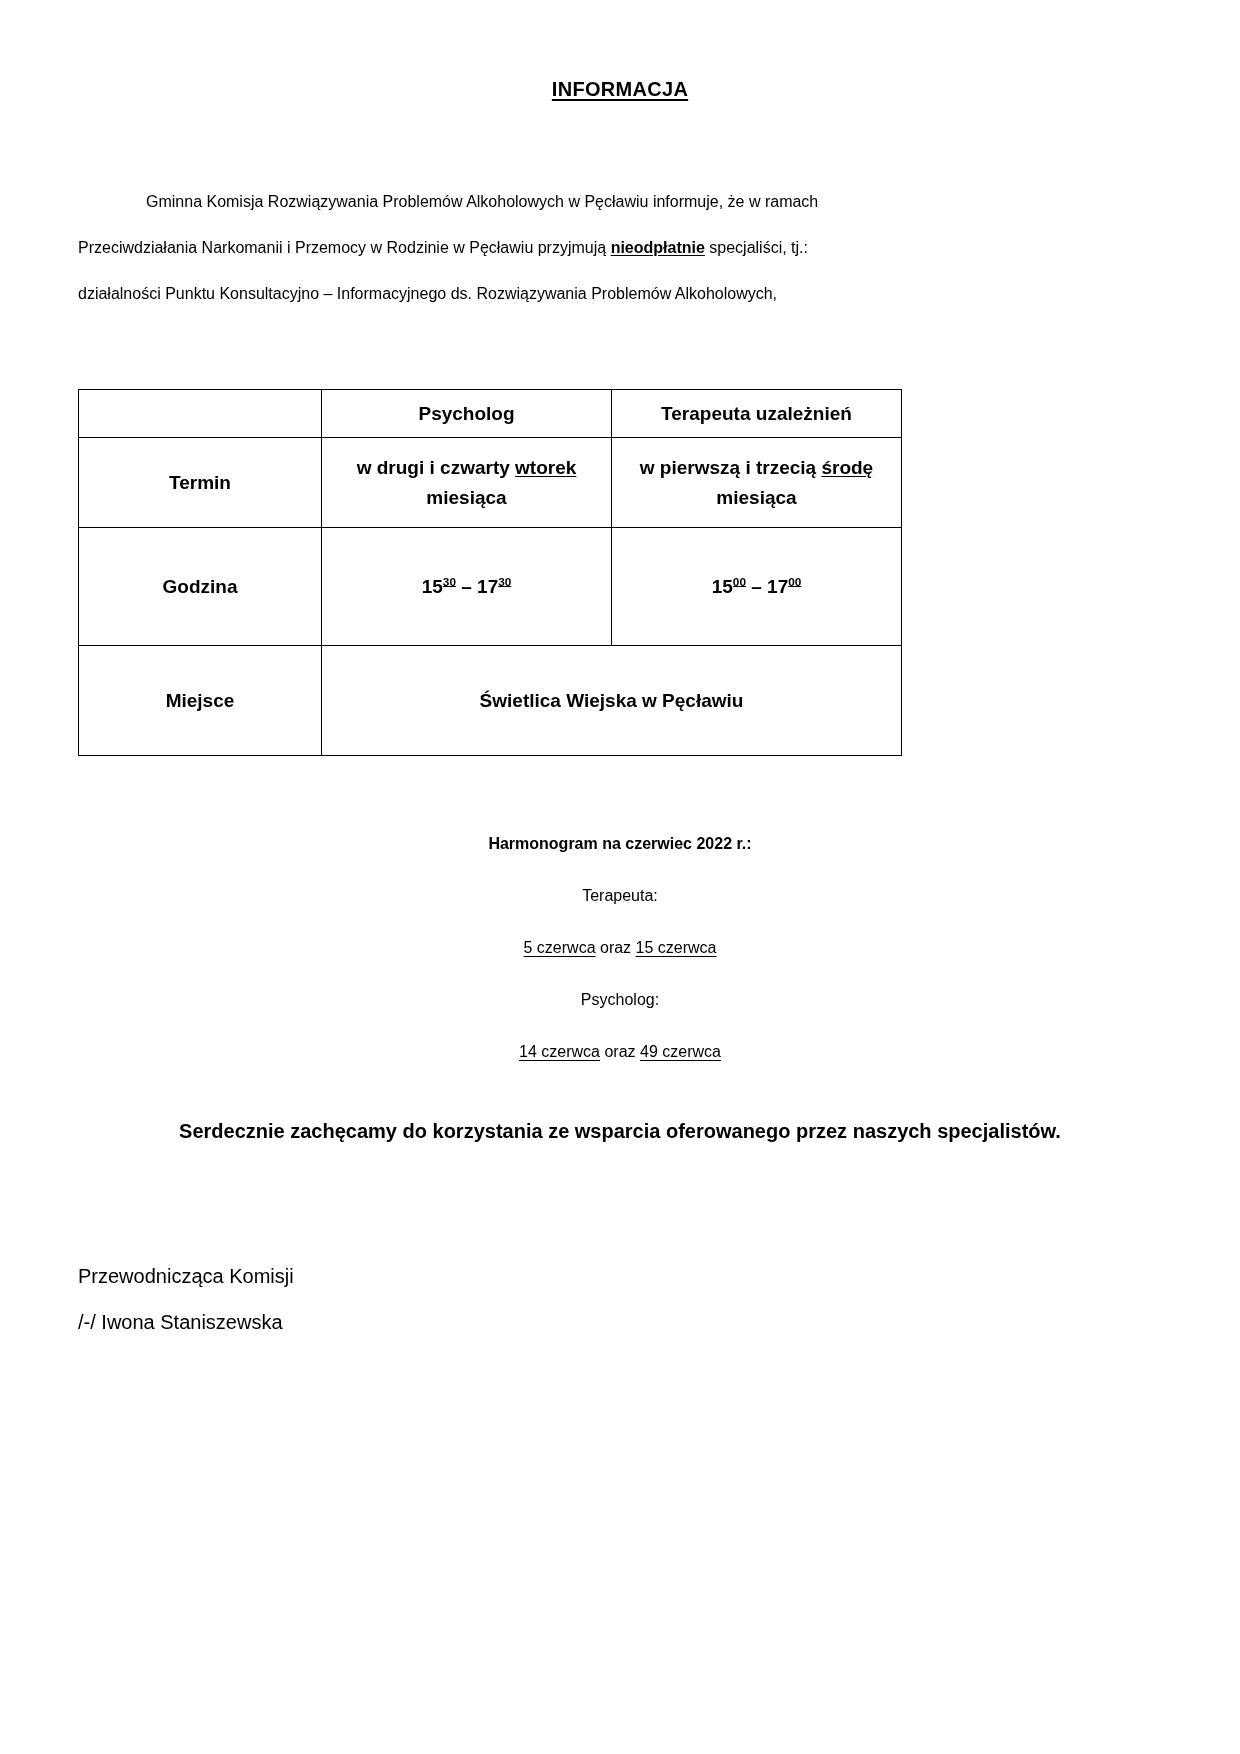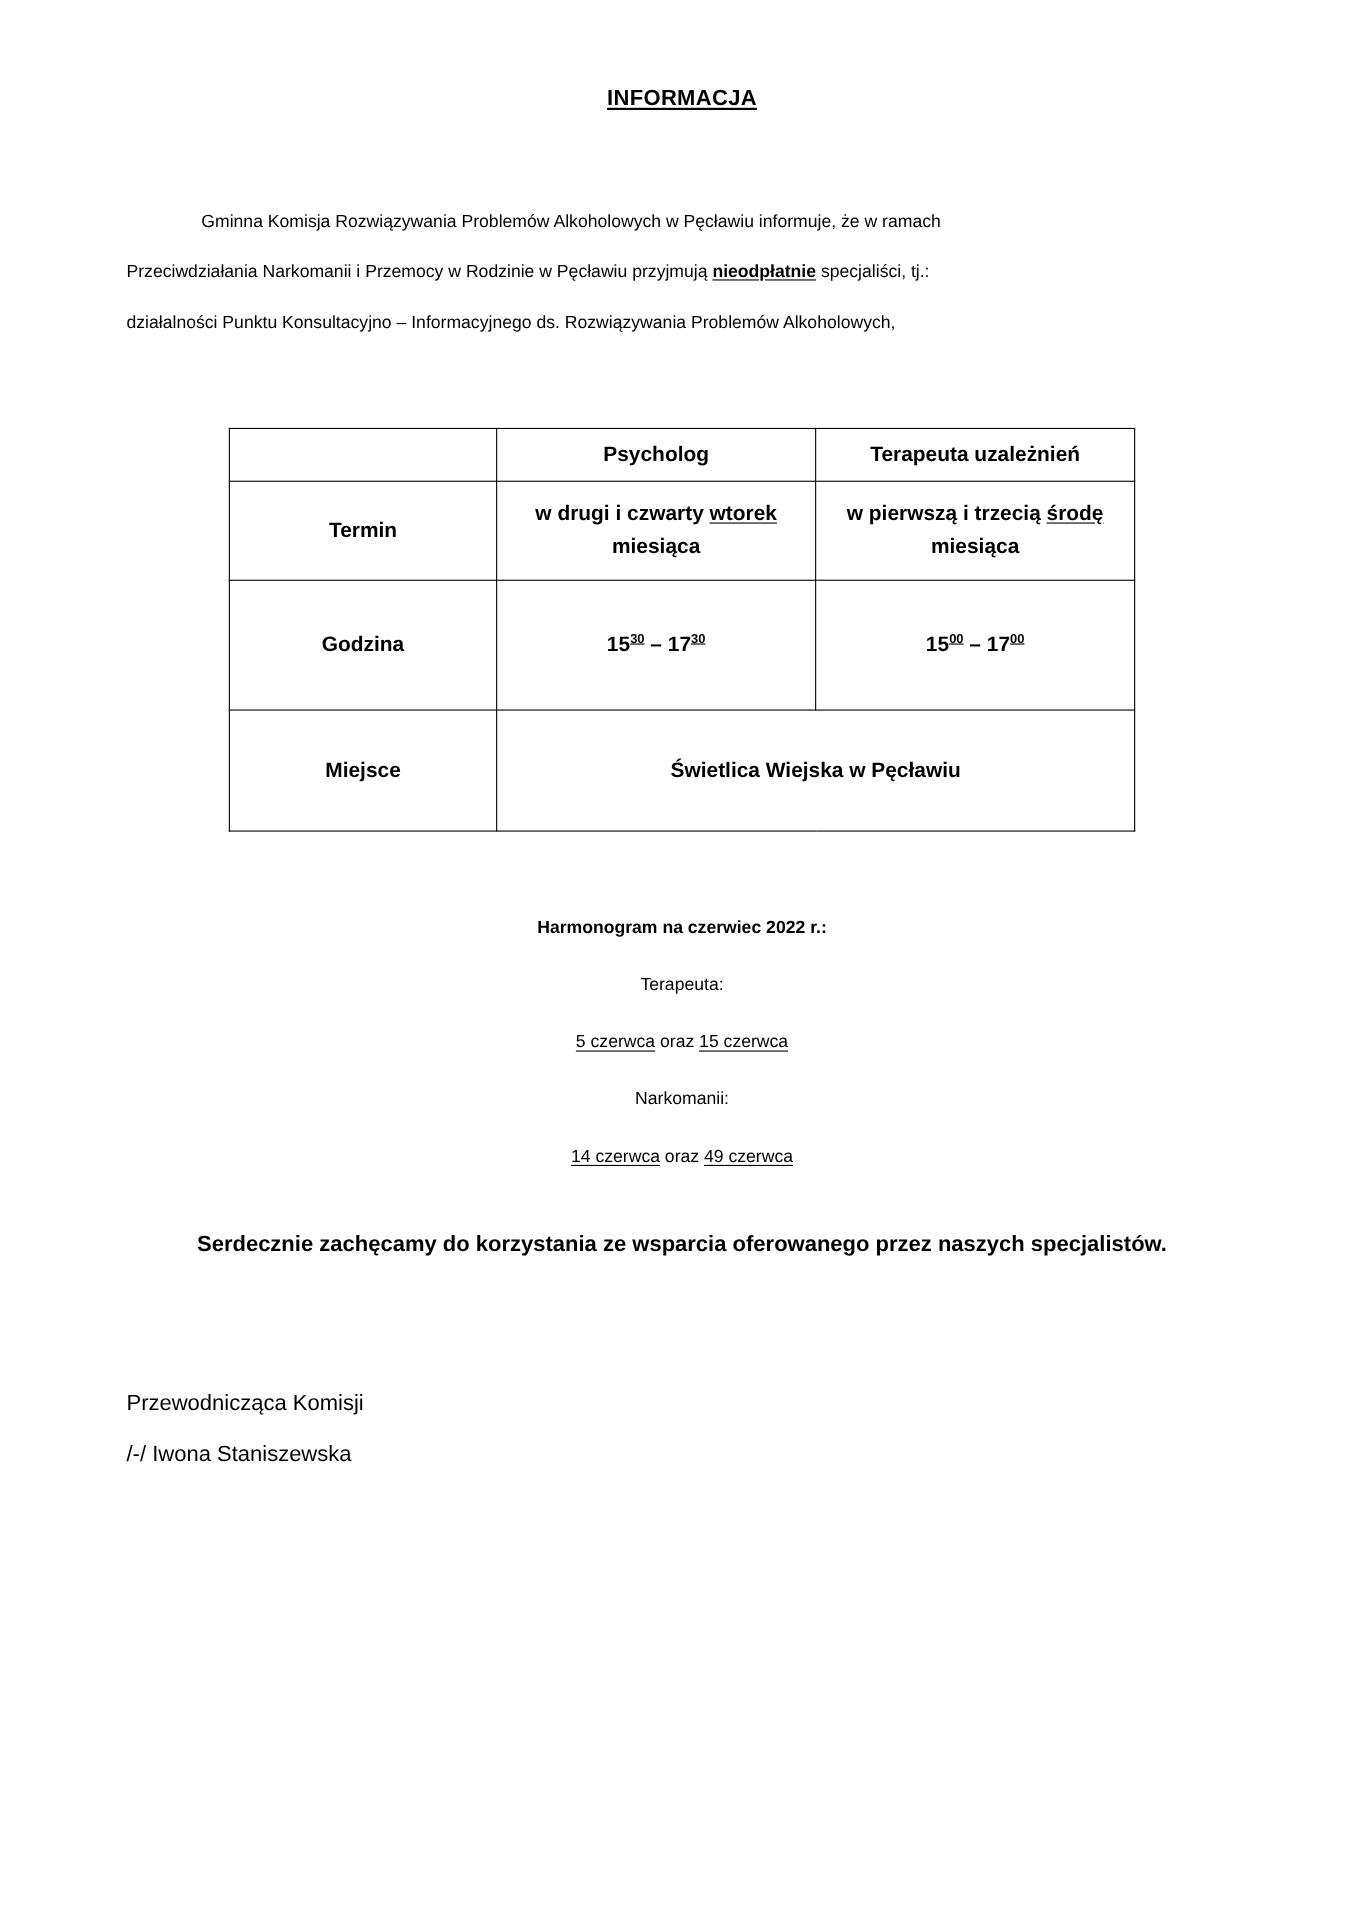--- a/index.html
+++ b/index.html
@@ -12,21 +12,21 @@
     height: 1754px;
     font-family: "Liberation Sans", sans-serif;
     color: #000000;
     position: relative;
     overflow: hidden;
   }
   .page {
     width: 1240px;
     height: 1488px;
     box-sizing: border-box;
-    padding: 0 115px;
+    padding: 0 78px;
     position: relative;
   }
 
   
   .doc-title {
     text-align: center;
     font-weight: bold;
     font-size: 20px;
     letter-spacing: 0.3px;
     text-decoration: underline;
@@ -51,21 +51,20 @@
   .bold-underline {
     font-weight: bold;
     text-decoration: underline;
     text-underline-offset: 2px;
   }
 
   
   .schedule-wrap {
     margin-top: 72px;
     display: flex;
-    justify-content: center;
   }
   table.schedule {
     border-collapse: collapse;
     width: 823px;
     table-layout: fixed;
   }
   table.schedule td {
     border: 1.3px solid #000000;
     text-align: center;
     vertical-align: middle;
@@ -189,21 +188,21 @@
           <td class="place-cell" colspan="2">Świetlica Wiejska w Pęcławiu</td>
         </tr>
       </tbody>
     </table>
   </div>
 
   <div class="harmonogram">
     <div class="h-title">Harmonogram na czerwiec 2022 r.:</div>
     <div>Terapeuta:</div>
     <div><span class="date-u">5 czerwca</span><span> oraz </span><span class="date-u">15 czerwca</span></div>
-    <div>Narkomanii:</div>
+    <div>Psycholog:</div>
     <div><span class="date-u">14 czerwca</span><span> oraz </span><span class="date-u">49 czerwca</span></div>
   </div>
 
   <div class="encourage">Serdecznie zachęcamy do korzystania ze wsparcia oferowanego przez naszych specjalistów.</div>
 
   <div class="signature">
     <div>Przewodnicząca Komisji</div>
     <div>/-/ Iwona Staniszewska</div>
   </div>
 

